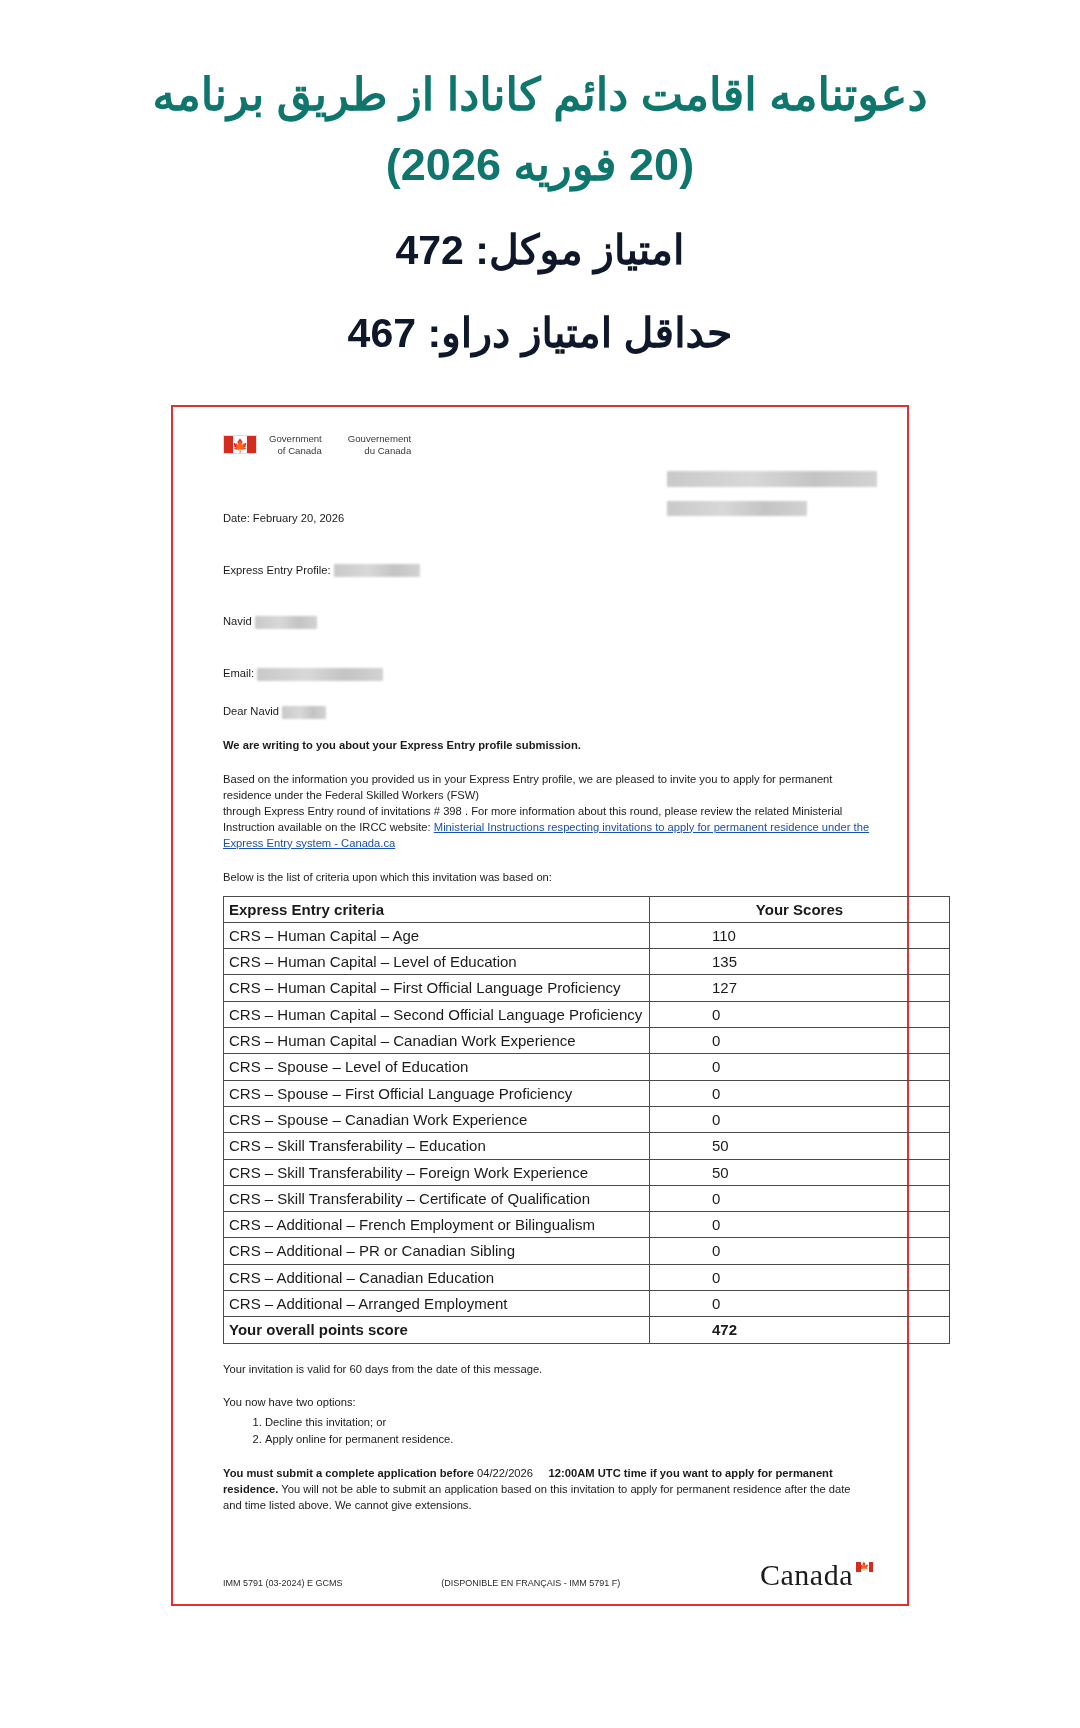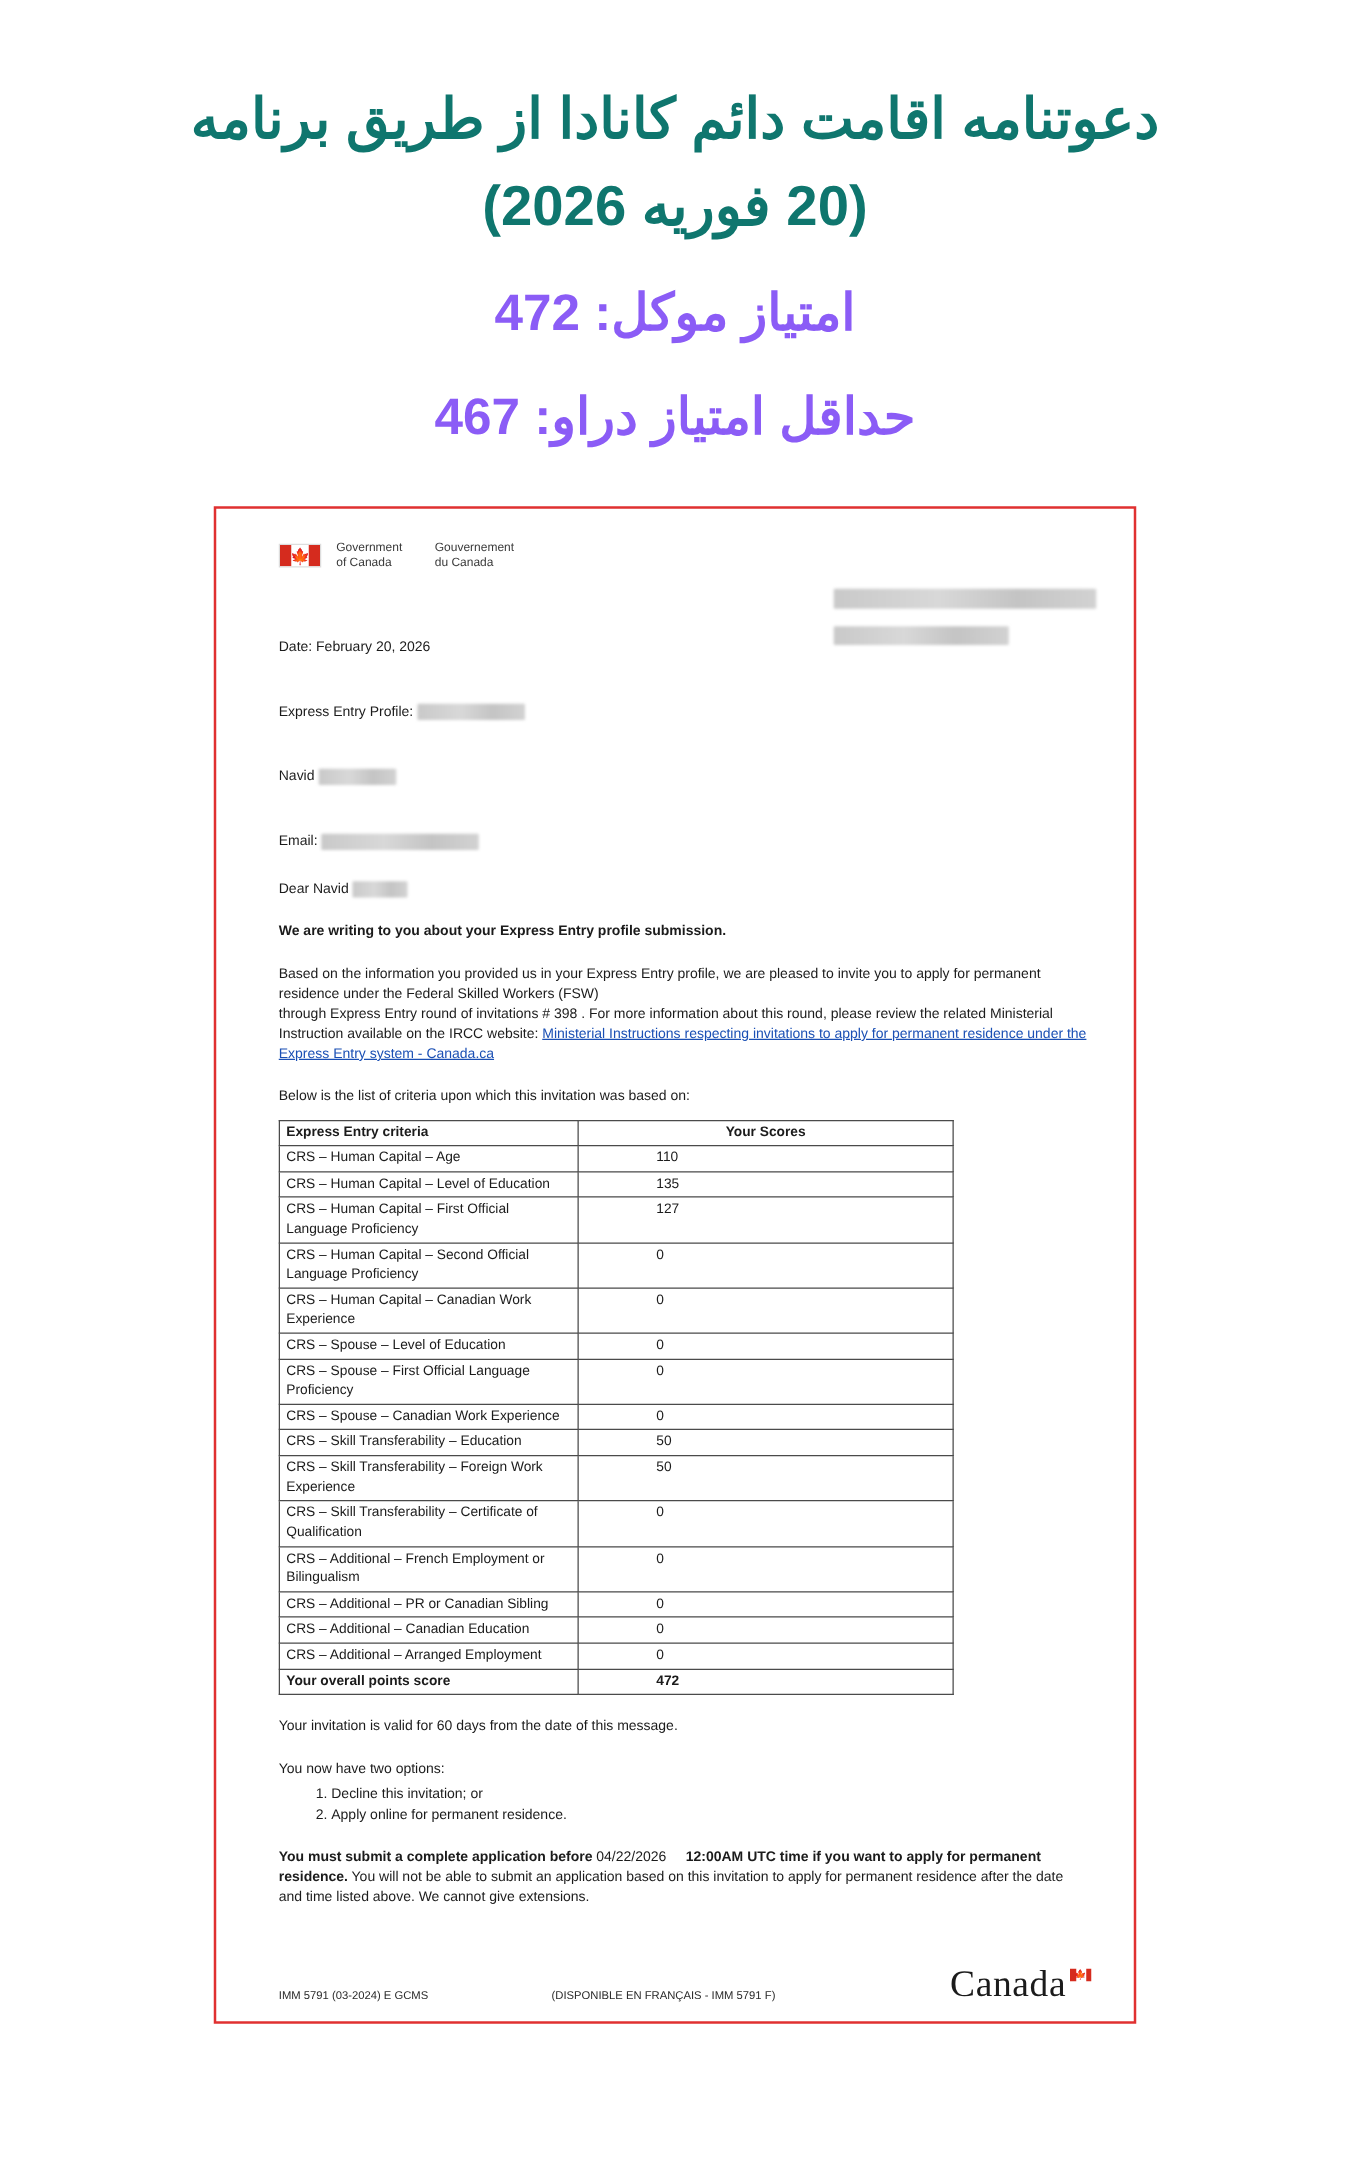--- a/index.html
+++ b/index.html
@@ -23,21 +23,21 @@
   }
   .fa-title {
     color: #0f766e;
     font-weight: bold;
     font-size: 45px;
     line-height: 1.55;
     letter-spacing: 0px;
     margin: 0 0 10px 0;
   }
   .fa-sub {
-    color: #8b5cf6;
+    color: #0f172a;
     font-weight: bold;
     font-size: 41px;
     line-height: 1.6;
     margin: 18px 0 0 0;
   }
 
   
   .letter-wrap {
     width: 1080px;
     display: flex;
@@ -88,20 +88,21 @@
     color: #d52b1e;
     font-size: 13px;
     line-height: 1;
   }
   .goc-text {
     display: flex;
     gap: 26px;
     font-size: 9.6px;
     color: #3a3a3a;
     line-height: 1.25;
+    text-align: right;
   }
   .goc-text span { display: block; }
 
   
   .redact {
     display: inline-block;
     background: linear-gradient(90deg,#c9c9c9,#d8d8d8 40%,#c4c4c4 70%,#d2d2d2);
     filter: blur(1.1px);
     vertical-align: middle;
     border-radius: 1px;
@@ -124,22 +125,22 @@
 
   .body-txt { margin-left: 24px; margin-right: 10px; }
   .para { margin-top: 18px; }
   .bold { font-weight: bold; }
   .link { color: #1a4fb4; text-decoration: underline; }
 
   
   table.crs {
     margin: 10px 0 0 24px;
     border-collapse: collapse;
-    width: 540px;
-    font-size: 11px;
+    width: 727px;
+    font-size: 15px;
   }
   table.crs td, table.crs th {
     border: 1px solid #4a4a4a;
     padding: 2px 5px;
     vertical-align: top;
     text-align: left;
     font-weight: normal;
   }
   table.crs th {
     font-weight: bold;

